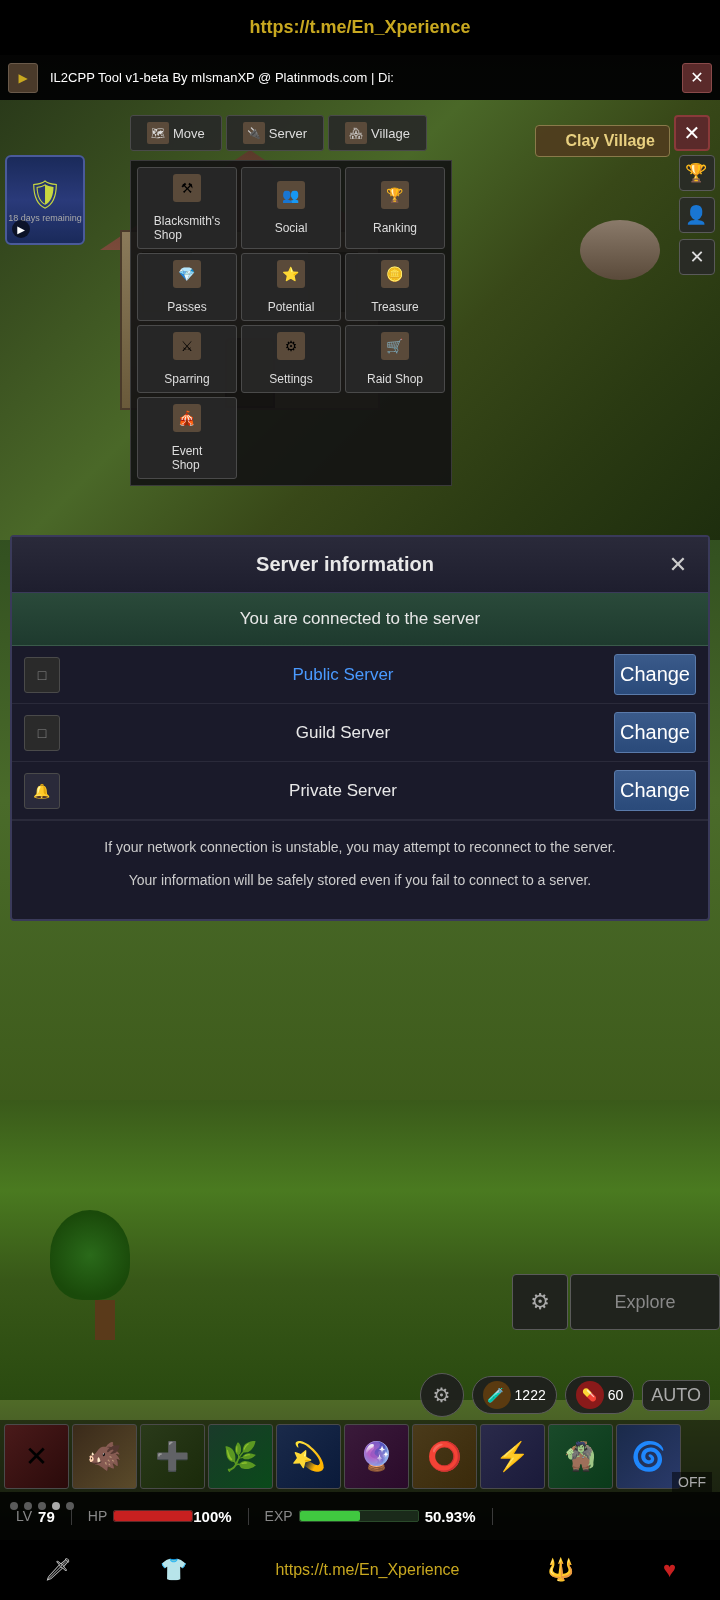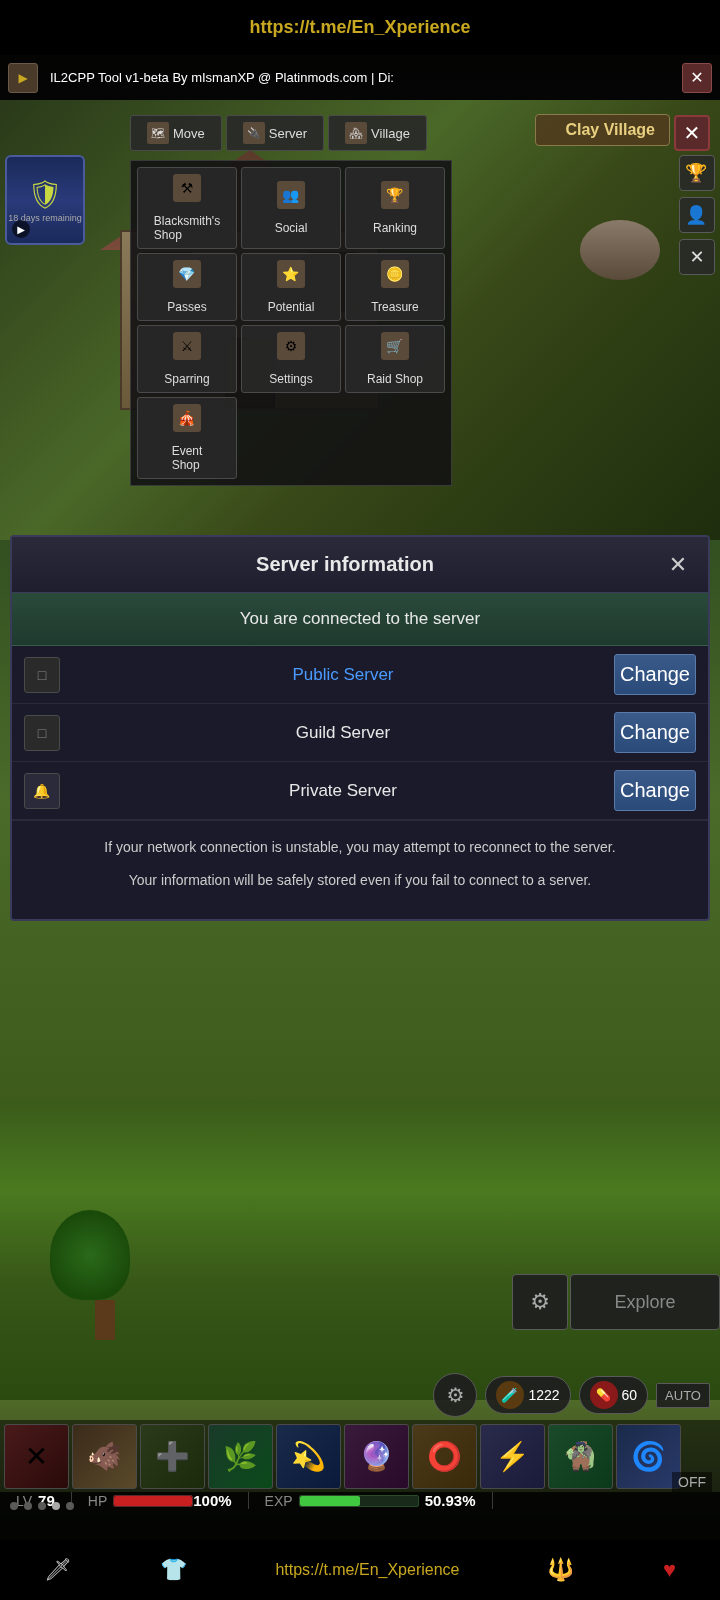--- a/index.html
+++ b/index.html
@@ -542,24 +542,24 @@
       position: relative;
       display: flex;
       align-items: center;
       justify-content: center;
       font-size: 12px;
       color: #fff;
     }
     .hud-auto {
       background: rgba(30,30,30,0.9);
       border: 1px solid #5a5a5a;
-      border-radius: 2px;
+      border-radius: 8px;
       padding: 4px 8px;
       color: #aaa;
-      font-size: 13px;
+      font-size: 18px;
     }
 
     
     .skills-bar {
       position: absolute;
       bottom: 108px;
       left: 0; right: 0;
       height: 72px;
       display: flex;
       align-items: center;
@@ -624,21 +624,21 @@
     }
 
     
     .status-bar {
       position: absolute;
       bottom: 60px;
       left: 0; right: 0;
       height: 48px;
       background: rgba(0,0,0,0.9);
       display: flex;
-      align-items: flex-start;
+      align-items: center;
       z-index: 15;
     }
     .status-item {
       display: flex;
       align-items: center;
       gap: 6px;
       padding: 0 16px;
       border-right: 1px solid #3a3a3a;
     }
     .status-label {
@@ -790,21 +790,21 @@
       <div class="top-nav-item">
         <div class="top-nav-icon">🔌</div>
         <span>Server</span>
       </div>
       <div class="top-nav-item">
         <div class="top-nav-icon">🏘</div>
         <span>Village</span>
       </div>
     </div>
 
-    <div class="clay-village-label" style="top:14px;right:50px;padding-left:29px;">Clay Village</div>
+    <div class="clay-village-label" style="top:25px;right:50px;padding-left:29px;">Clay Village</div>
 
     <div class="menu-close">✕</div>
 
     <div class="nav-menu">
 
       <div class="nav-item">
         <div class="nav-item-icon">⚒</div>
         <span class="nav-item-label">Blacksmith's<br>Shop</span>
       </div>
       <div class="nav-item">

